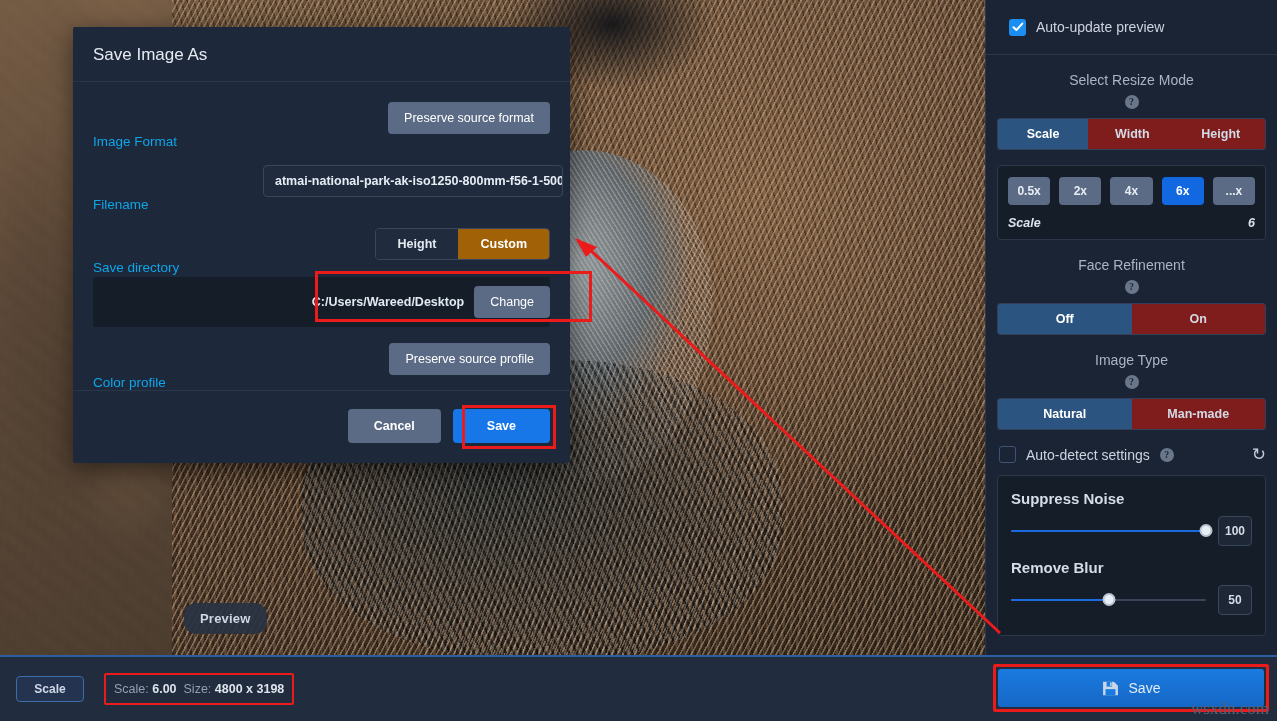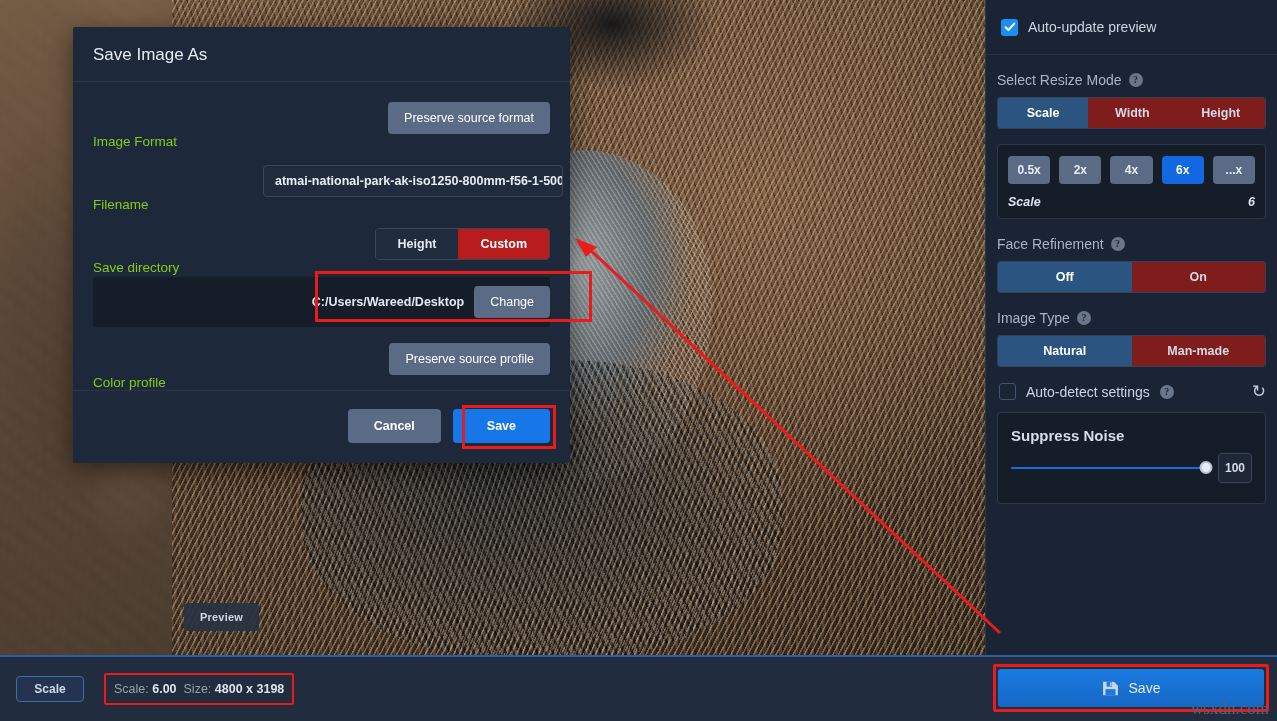--- a/index.html
+++ b/index.html
@@ -51,46 +51,46 @@
     border-radius:45%;
   }
   .top-dark {
     position:absolute; left:330px; top:0px; width:220px; height:120px;
     background:radial-gradient(ellipse 60% 70% at 50% 20%, #18181a 0%, rgba(24,24,26,0) 78%);
   }
 
   .preview-badge {
     position:absolute; left:184px; top:603px;
     background:rgba(41,51,67,.93); color:#cfd7e3;
-    font-size:11px; font-weight:bold; padding:8px 16px; border-radius:4px;
+    font-size:13px; font-weight:bold; padding:8px 16px; border-radius:12px;
     letter-spacing:.2px;
   }
 
   
   .sidebar {
     position:absolute; right:0; top:0; width:292px; height:655px;
     background:#1b2434; border-left:1px solid #2b3649;
     color:#c8d0dd; font-size:13px;
   }
   .auto-update {
     height:55px; display:flex; align-items:center; gap:10px;
-    border-bottom:1px solid #2b3649; padding:0 15px;
+    border-bottom:1px solid #2b3649; padding:0 23px;
   }
   .cb {
     width:17px; height:17px; border-radius:3px; flex:none;
     display:flex; align-items:center; justify-content:center;
   }
   .cb.on  { background:#1b8ef2; }
   .cb.off { background:transparent; border:1.6px solid #3d5372; }
   .cb.on svg { width:12px; height:12px; }
   .auto-update .lbl { font-size:14px; color:#ccd4e0; }
 
   .sec-title {
     display:flex; align-items:center; gap:7px;
-    font-size:14px; color:#a9b4c4; padding:17px 11px 9px 11px;
+    font-size:14px; color:#a9b4c4; padding:17px 11px 9px 11px;flex-direction:column;
   }
   .q {
     width:14px; height:14px; border-radius:50%; background:#6a7689;
     color:#1b2434; font-size:10px; font-weight:bold; line-height:14px;
     text-align:center; flex:none; font-family:"Liberation Serif", serif;
   }
 
   .seg {
     display:flex; margin:0 11px; border:1px solid #32405a; border-radius:3px; overflow:hidden;
   }
@@ -190,39 +190,39 @@
     color:#c9d2df;
   }
   .dlg-title {
     font-size:17px; color:#e6ebf2; padding:18px 20px 16px 20px;
     border-bottom:1px solid #2a3purple;
     border-bottom:1px solid #2a3purple;
   }
   .dlg-title { border-bottom:1px solid #2a3549; }
   .dlg-body { padding:4px 20px 0 20px; }
   .frow { display:flex; align-items:center; min-height:50px; }
-  .flabel { font-size:13.5px; color:#84cc16; width:170px; flex:none;margin-top:48px; }
+  .flabel { font-size:13.5px; color:#0ea5e9; width:170px; flex:none;margin-top:48px; }
   .fctl { margin-left:auto; display:flex; align-items:center; }
 
   .btn-grey {
     background:#5b6b85; color:#ffffff; font-size:12.5px; font-weight:normal;
     padding:9px 16px; border-radius:4px; white-space:nowrap;
   }
   .filename {
     border:1px solid #3a465c; border-radius:4px; background:#202b3d;
     padding:8px 11px; font-size:12.5px; font-weight:bold; color:#e6ecf4;
     width:300px; text-align:left; overflow:hidden; white-space:nowrap;
   }
   .seg-dlg {
     display:flex; border:1px solid #3a465c; border-radius:4px; overflow:hidden;
   }
   .seg-dlg > div {
     padding:8px 22px; font-size:12.5px; font-weight:bold; color:#e3e9f1; background:#202b3d;
   }
-  .seg-dlg > div.active { background:#b91c1c; color:#fff; }
+  .seg-dlg > div.active { background:#a16207; color:#fff; }
 
   .dirrow {
     position:relative; height:50px; display:flex; align-items:center;
     background:#151d29; border-radius:3px; margin-top:2px;
   }
   .dirpath { margin-left:auto; font-size:12.5px; font-weight:bold; color:#e3e9f1; padding-right:10px; }
   .dir-red {
     position:absolute; left:222px; top:-6px; width:277px; height:51px;
     border:3px solid #ec1b1b; pointer-events:none;
   }
@@ -329,20 +329,31 @@
         <div class="sl-label">Suppress Noise</div>
         <div class="sl-row">
           <div class="track">
             <div class="bar"></div>
             <div class="fill" id="fill-noise" style="width: 100%;"></div>
             <div class="knob" id="knob-noise" style="left: 100%;"></div>
           </div>
           <div class="numbox">100</div>
         </div>
       </div>
+      <div class="sl-group">
+        <div class="sl-label">Remove Blur</div>
+        <div class="sl-row">
+          <div class="track">
+            <div class="bar"></div>
+            <div class="fill" id="fill-blur" style="width: 50%;"></div>
+            <div class="knob" id="knob-blur" style="left: 50%;"></div>
+          </div>
+          <div class="numbox">50</div>
+        </div>
+      </div>
     </div>
   </div>
 
   <div class="bottombar">
     <div class="scale-btn">Scale</div>
     <div class="info">
       <div>
         <span>Scale:</span>
         <b>6.00</b>&nbsp;
         <span>Size:</span>

